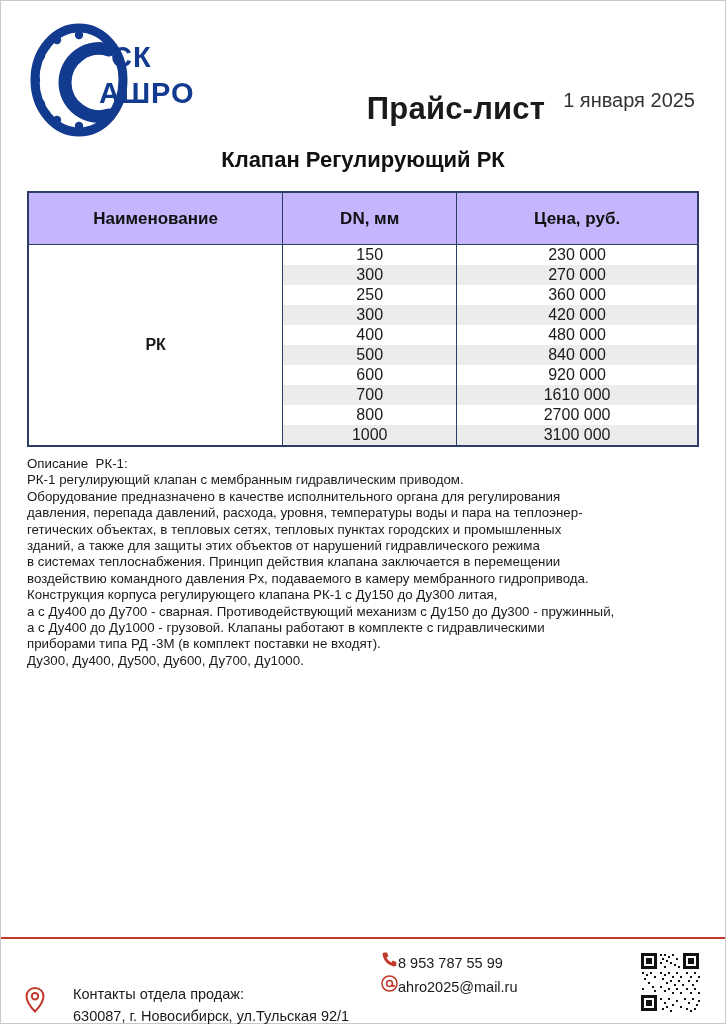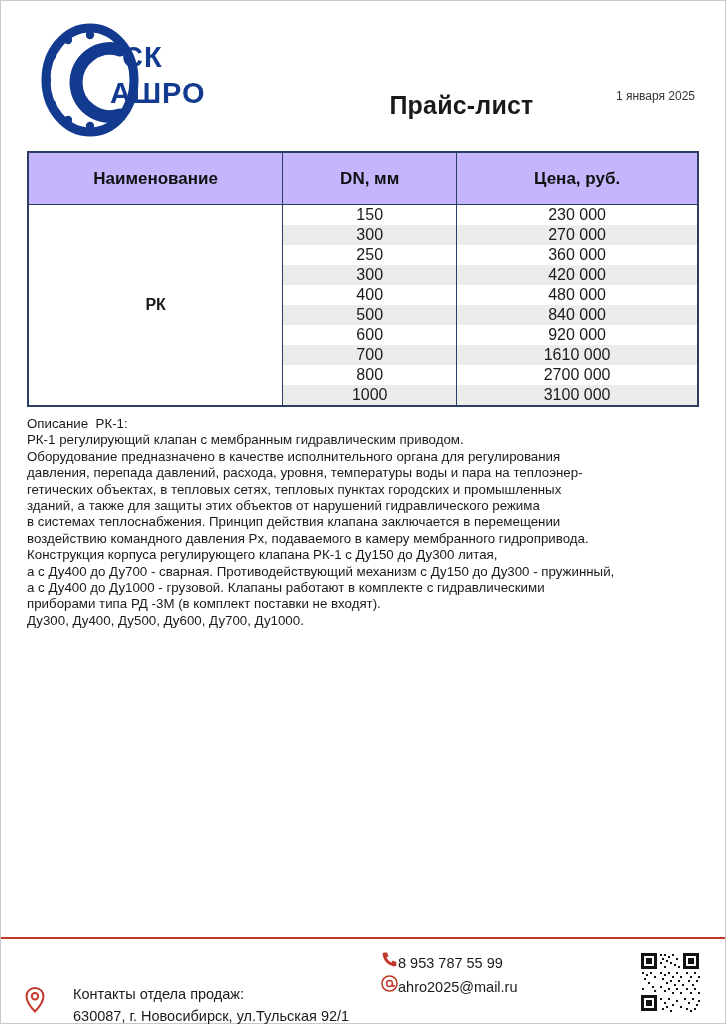--- a/index.html
+++ b/index.html
@@ -21,46 +21,45 @@
     background: #fff;
   }
 
   
   .header {
     display: flex;
     align-items: flex-start;
     padding: 22px 26px 0 26px;
     height: 150px;
     position: relative;
-    margin-left: 11px;
   }
   .logo {
     width: 186px;
     height: 120px;
     position: relative;
     flex: 0 0 186px;
   }
   .logo svg { display: block; }
 
   .title-block {
     flex: 1;
     text-align: center;
     padding-top: 68px;
   }
   .doc-title {
-    font-size: 25px;
+    font-size: 31px;
     font-weight: bold;
     color: #1a1a1a;
     letter-spacing: 0.2px;
   }
   .doc-date {
     position: absolute;
     right: 30px;
     top: 88px;
-    font-size: 12px;
+    font-size: 20px;
     color: #333;
   }
 
   .product-title {
     text-align: center;
     font-size: 22px;
     font-weight: bold;
     color: #111;
     margin-top: -4px;
     margin-bottom: 18px;
@@ -178,20 +177,21 @@
       <div style="position:absolute;left:72px;top:54px;font-size:29px;font-weight:bold;color:#123a8f;letter-spacing:1px;">АШРО</div>
     </div>
 
     <div class="title-block">
       <div class="doc-title">Прайс-лист</div>
     </div>
 
     <div class="doc-date">1 января 2025</div>
   </div>
 
+  <div class="product-title">Клапан Регулирующий РК</div>
 
   <div class="table-wrap">
     <table class="price">
       <colgroup>
         <col class="col-name">
           <col class="col-dn">
           <col class="col-price">
       </colgroup>
       <thead>
         <tr>

